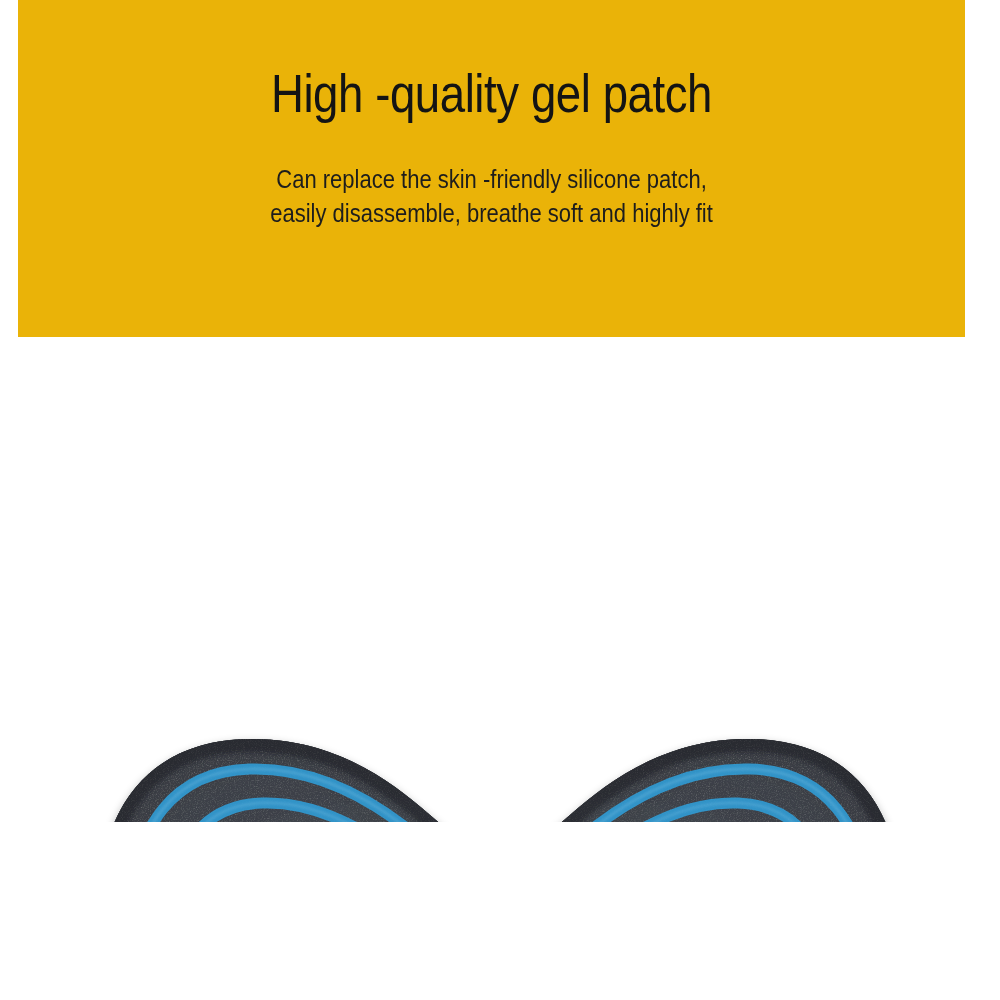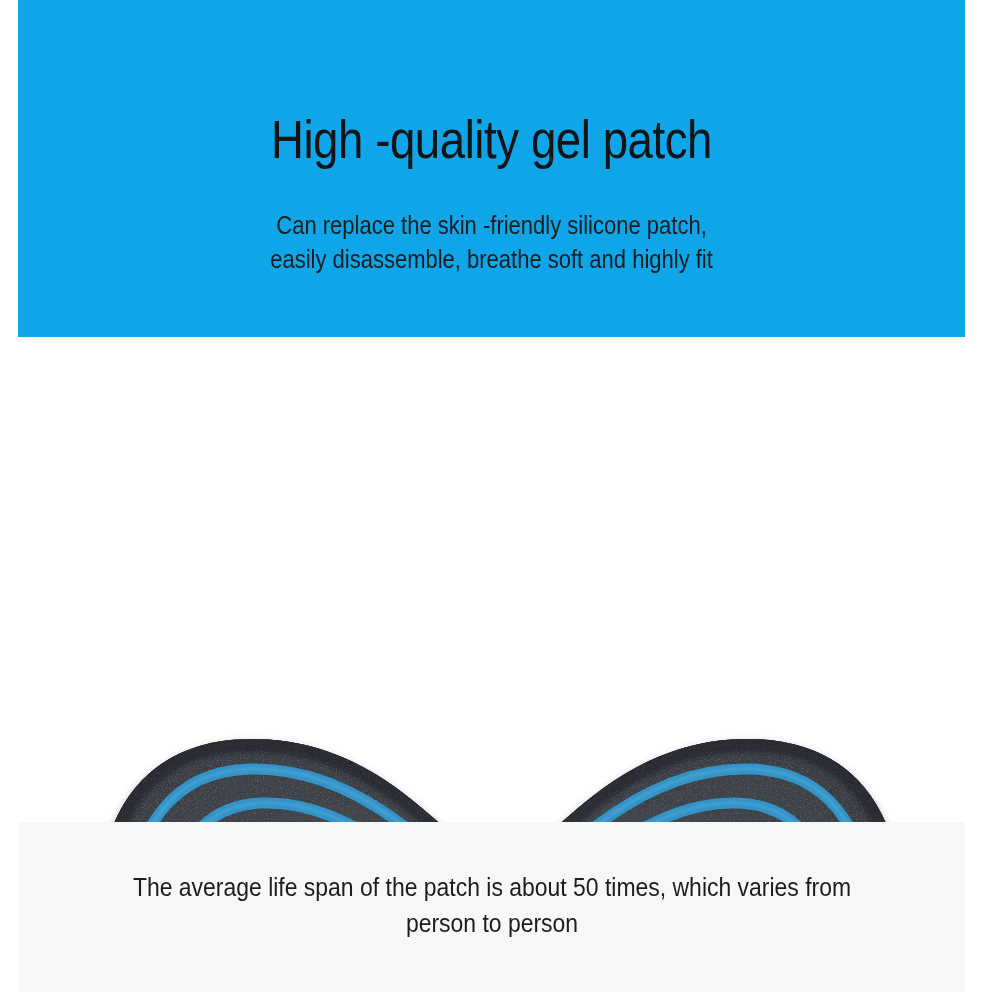--- a/index.html
+++ b/index.html
@@ -23,27 +23,27 @@
     background: #ffffff;
   }
 
   
   #top-panel {
     position: absolute;
     left: 18px;
     top: 0px;
     width: 947px;
     height: 337px;
-    background: #0ea5e9;
+    background: #eab308;
     display: flex;
     flex-direction: column;
     align-items: center;
     justify-content: flex-start;
     box-sizing: border-box;
-    padding-top: 112px;
+    padding-top: 66px;
   }
 
   #headline {
     font-size: 53px;
     line-height: 1.05;
     font-weight: 400;
     letter-spacing: -0.5px;
     color: #141414;
     transform: scaleX(0.86);
     transform-origin: center;
@@ -338,18 +338,14 @@
           </g>
           <circle cx="585" cy="583" r="13.5" fill="#e6eaee" stroke="#a7aeb5" stroke-width="1"></circle>
           <circle cx="585" cy="583" r="8.5" fill="url(#snapInner)"></circle>
           <circle cx="582.5" cy="580.5" r="3.4" fill="#cfe6f2" opacity="0.85"></circle>
           <path d="M 576 575 A 12 12 0 0 1 590 571" fill="none" stroke="#ffffff" stroke-width="2" opacity="0.75"></path>
         </g>
       </svg>
     </div>
   </section>
 
-  <section id="bottom-panel">
-    <p id="bottom-caption">The average life span of the patch is about 50 times, which varies from
-person to person</p>
-  </section>
 
 </div>
 
 </body></html>

